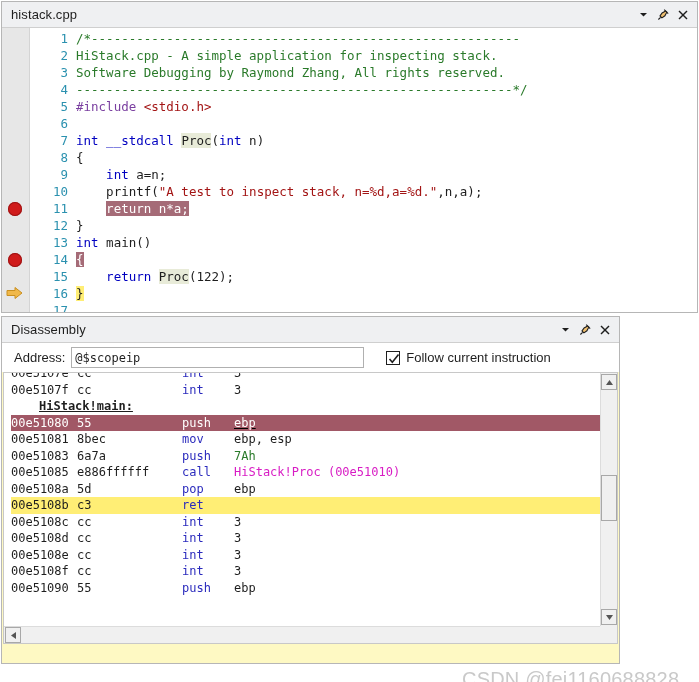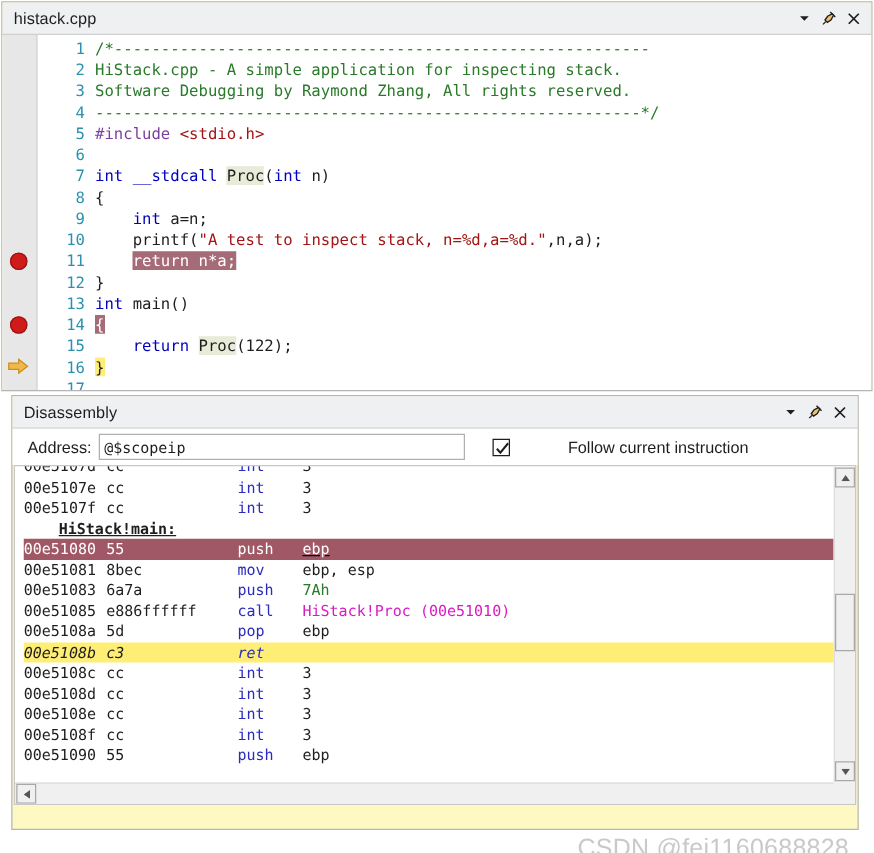--- a/index.html
+++ b/index.html
@@ -109,22 +109,22 @@
   .c-prep    { color: #7a3fa0; }
   .c-kw      { color: #0000c0; }
   .c-str     { color: #a31515; }
   .c-plain   { color: #1e1e1e; }
   .c-fn      { color: #1e1e1e; background: #e8ebd8; }
   .sel-dark  { background: #a56b77; color: #ffffff; }
   .sel-yellow{ background: #ffee75; color: #1e1e1e; }
 
   
   #disasm-panel {
-    left: 9px; top: 316px;
-    width: 678px; height: 348px;
+    left: 1px; top: 316px;
+    width: 619px; height: 348px;
   }
   .disasm-toolbar {
     position: absolute;
     left: 0; right: 0; top: 26px;
     height: 29px;
     background: #ffffff;
     display: flex;
     align-items: center;
     padding-left: 12px;
   }
@@ -152,21 +152,21 @@
   }
   .cbox {
     width: 14px; height: 14px;
     border: 1px solid #1e1e1e;
     background: #ffffff;
     position: relative;
     margin-right: 6px;
     flex: 0 0 14px;
   }
   .cbox svg { position: absolute; left: 1px; top: 1px; }
-  .follow-label { font-size: 13px; color: #1e1e1e; white-space: nowrap; margin-left: 40px; }
+  .follow-label { font-size: 13px; color: #1e1e1e; white-space: nowrap; }
 
   .disasm-body {
     position: absolute;
     left: 1px; right: 1px; top: 55px;
     height: 272px;
     background: #ffffff;
     border: 1px solid #c8c8c8;
     overflow: hidden;
   }
   .disasm-list {
@@ -187,21 +187,21 @@
     display: block;
   }
   .drow .a { display: inline-block; width: 66px; color: #1e1e1e; }
   .drow .b { display: inline-block; width: 105px; color: #1e1e1e; }
   .drow .m { display: inline-block; width: 52px; color: #2b2bbd; }
   .drow .o { color: #1e1e1e; }
   .drow .o.num { color: #2a7a2a; }
   .drow .o.sym { color: #d81cc4; }
   .drow.hl-dark { background: #a15866; text-decoration: underline; }
   .drow.hl-dark .a, .drow.hl-dark .b, .drow.hl-dark .m, .drow.hl-dark .o { color: #ffffff; }
-  .drow.hl-yellow { background: #ffee75; font-style: italic; }
+  .drow.hl-yellow { background: #ffee75; }
   .drow.hl-yellow .a, .drow.hl-yellow .b { color: #1e1e1e; }
   .dlabel {
     height: 16.5px; line-height: 16.5px;
     padding-left: 28px;
     color: #1e1e1e;
     font-weight: bold;
     text-decoration: underline;
     white-space: pre;
     font-family: "DejaVu Sans Mono", monospace;
     font-size: 12px;
@@ -357,21 +357,20 @@
         <svg width="12" height="12" viewBox="0 0 12 12">
             <path d="M1.5 6 L4.3 9.2 L10.5 1.6" stroke="#1e1e1e" stroke-width="1.6" fill="none"></path>
           </svg>
       </span>
       <span class="follow-label">Follow current instruction</span>
     </span>
   </div>
 
   <div class="disasm-body">
     <div class="disasm-list" id="disasm-list" style="margin-top: -8px;">
-        <div class="drow"><span class="a">00e5107d</span><span class="b">cc</span><span class="m">int</span><span class="o">3</span></div>
         <div class="drow"><span class="a">00e5107e</span><span class="b">cc</span><span class="m">int</span><span class="o">3</span></div>
         <div class="drow"><span class="a">00e5107f</span><span class="b">cc</span><span class="m">int</span><span class="o">3</span></div>
         <div class="dlabel">HiStack!main:</div>
         <div class="drow hl-dark"><span class="a">00e51080</span><span class="b">55</span><span class="m">push</span><span class="o">ebp</span></div>
         <div class="drow"><span class="a">00e51081</span><span class="b">8bec</span><span class="m">mov</span><span class="o">ebp, esp</span></div>
         <div class="drow"><span class="a">00e51083</span><span class="b">6a7a</span><span class="m">push</span><span class="o num">7Ah</span></div>
         <div class="drow"><span class="a">00e51085</span><span class="b">e886ffffff</span><span class="m">call</span><span class="o sym">HiStack!Proc (00e51010)</span></div>
         <div class="drow"><span class="a">00e5108a</span><span class="b">5d</span><span class="m">pop</span><span class="o">ebp</span></div>
         <div class="drow hl-yellow"><span class="a">00e5108b</span><span class="b">c3</span><span class="m">ret</span><span class="o"></span></div>
         <div class="drow"><span class="a">00e5108c</span><span class="b">cc</span><span class="m">int</span><span class="o">3</span></div>

